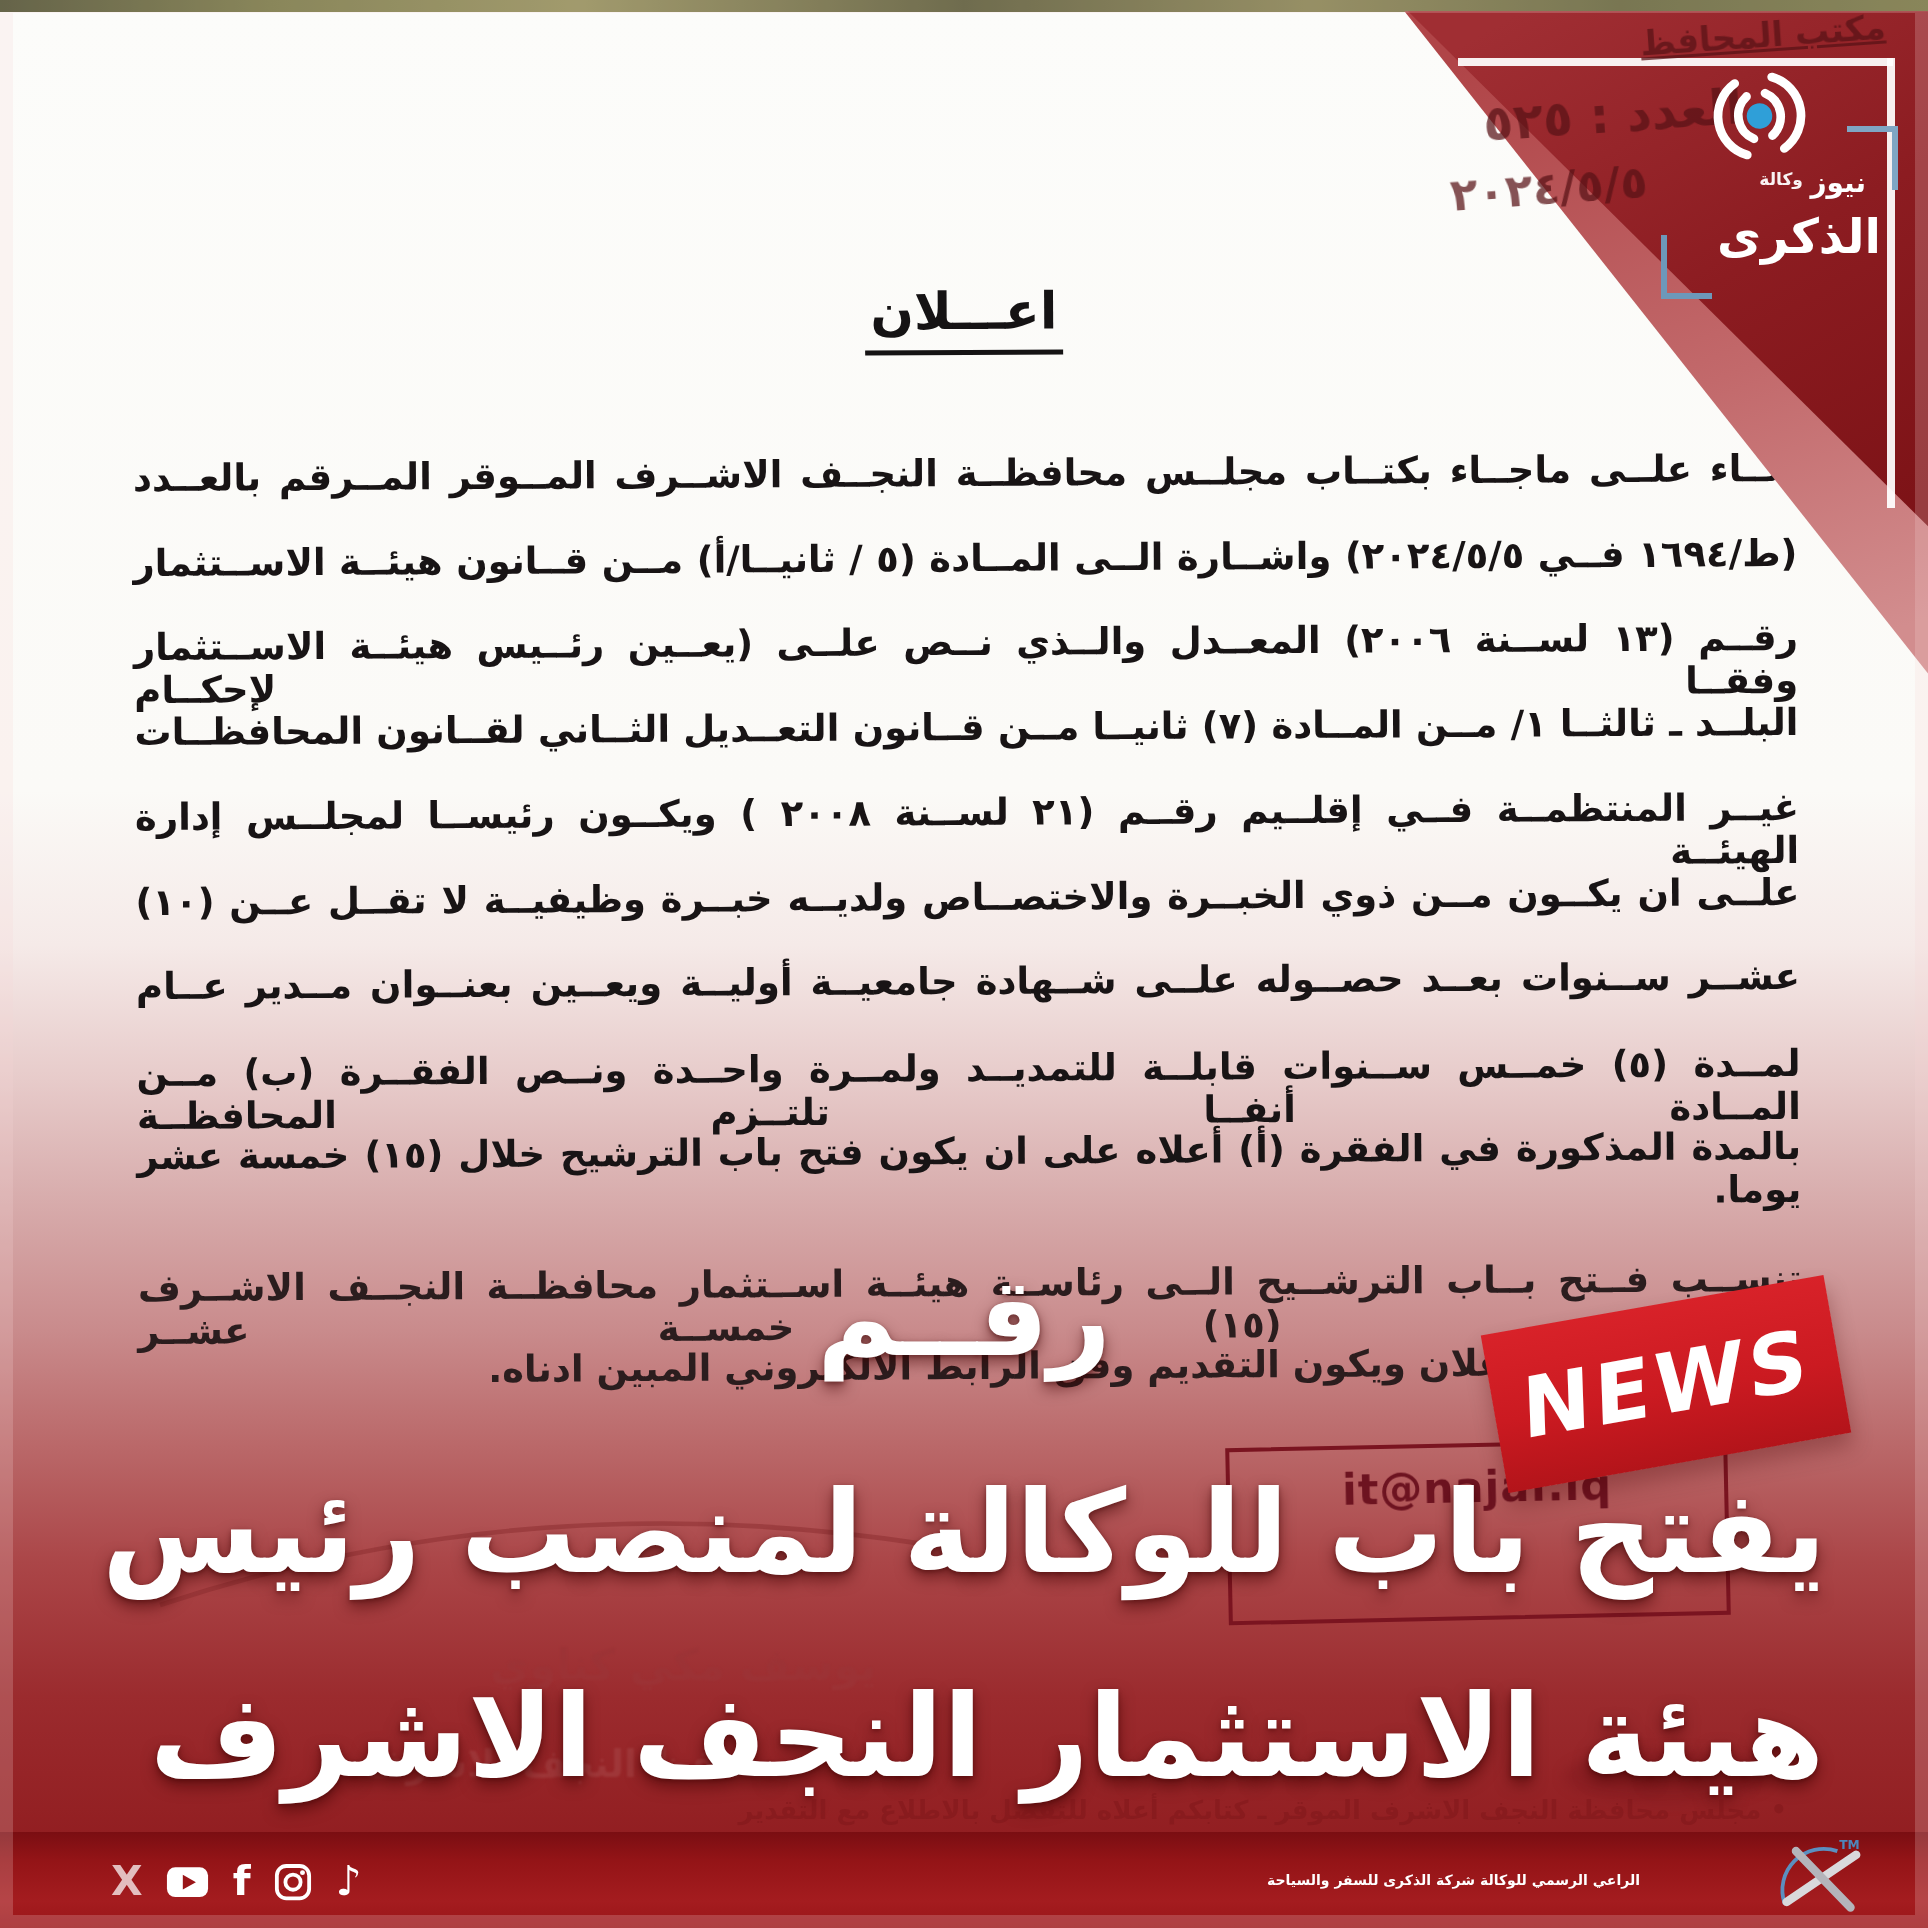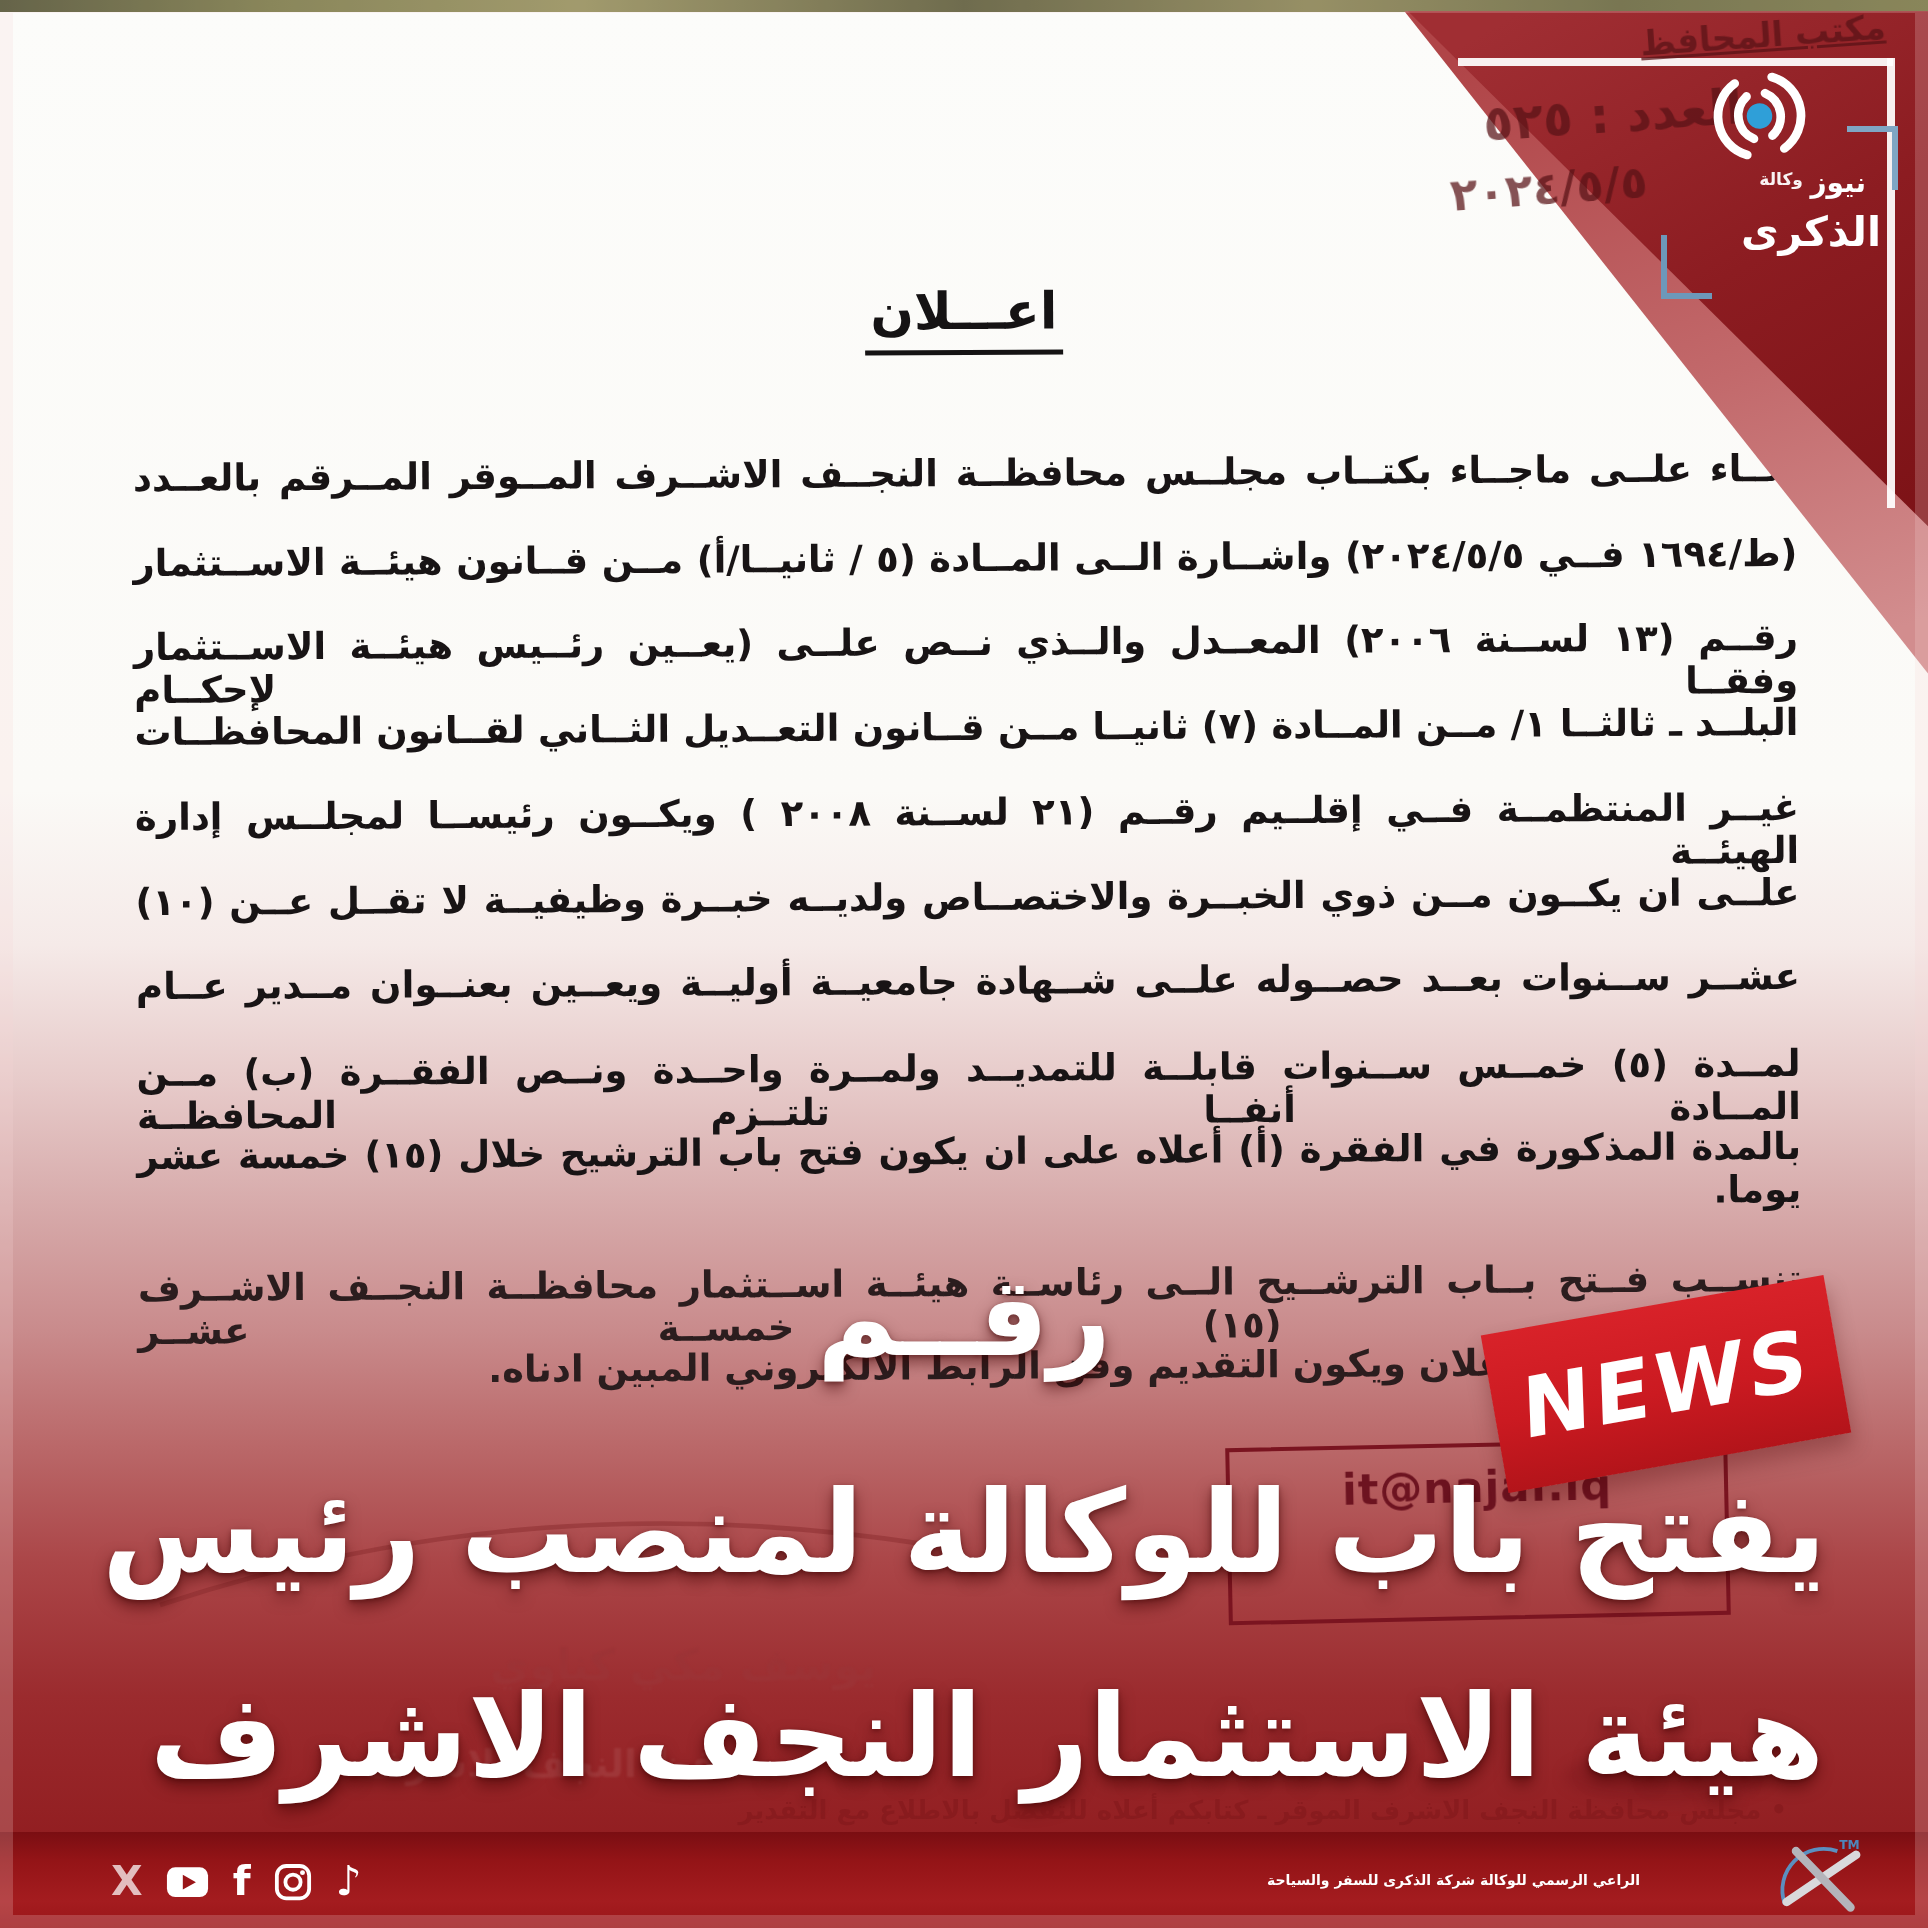--- a/index.html
+++ b/index.html
@@ -29,21 +29,21 @@
   .ct-office{left:1640px;top:15px;font-size:34px;text-decoration:underline;}
   .ct-num{left:1483px;top:87px;font-size:49px;letter-spacing:4.7px;}
   .ct-date{left:1450px;top:162px;font-size:45px;}
 
   
   .logo{position:absolute;left:1653px;top:73px;width:247px;height:228px;z-index:6;}
   .logo .sig{position:absolute;left:36px;top:-3.8px;transform:rotate(-10deg);}
   .logo-row{position:absolute;right:34px;top:96px;display:flex;align-items:flex-start;gap:7.5px;color:#fff;}
   .logo-agency{font-size:17px;font-weight:bold;opacity:.95;padding-bottom:7.5px;}
   .logo-news{font-size:28px;font-weight:bold;line-height:1;}
-  .logo-brand{position:absolute;right:19px;top:139px;font-size:41px;font-weight:bold;color:#fff;line-height:1;}
+  .logo-brand{position:absolute;right:19px;top:139px;font-size:48px;font-weight:bold;color:#fff;line-height:1;}
   .bk{position:absolute;width:45px;height:58px;}
   .bk-tr{right:1.9px;top:53px;border-top:6.6px solid #7fa6c4;border-right:6.6px solid #7fa6c4;}
   .bk-bl{left:7.5px;top:162px;border-bottom:6.6px solid #6d98ba;border-left:6.6px solid #6d98ba;}
 
   
   .doc{position:absolute;left:130px;right:134px;top:0;z-index:2;transform:rotate(-.35deg);}
   .doc-title{position:absolute;left:0;right:0;top:282px;text-align:center;}
   .doc-title span{display:inline-block;font-size:51px;font-weight:bold;color:#15�?131;color:#151314;
     border-bottom:5.6px solid #151314;padding:0 5.6px 9.4px;letter-spacing:1.9px;}
   .doc-line{position:absolute;left:0;right:0;direction:rtl;font-weight:bold;font-size:37px;

